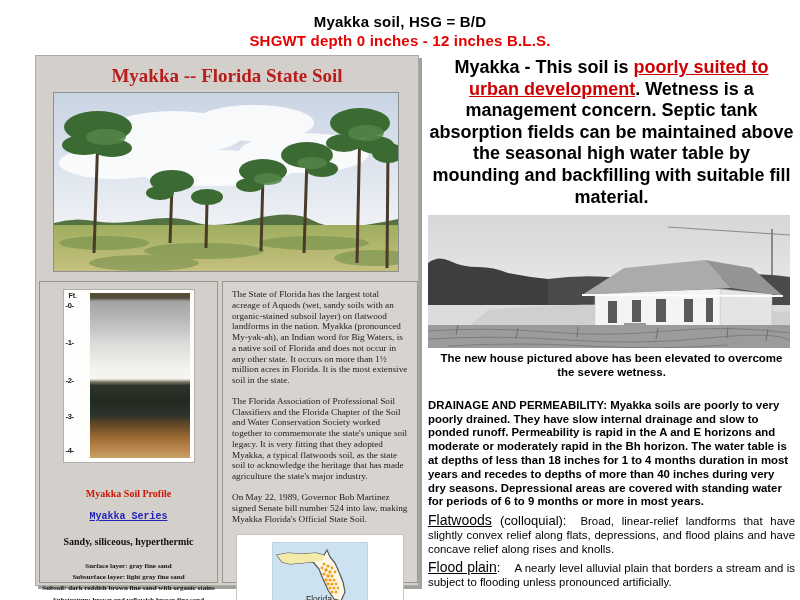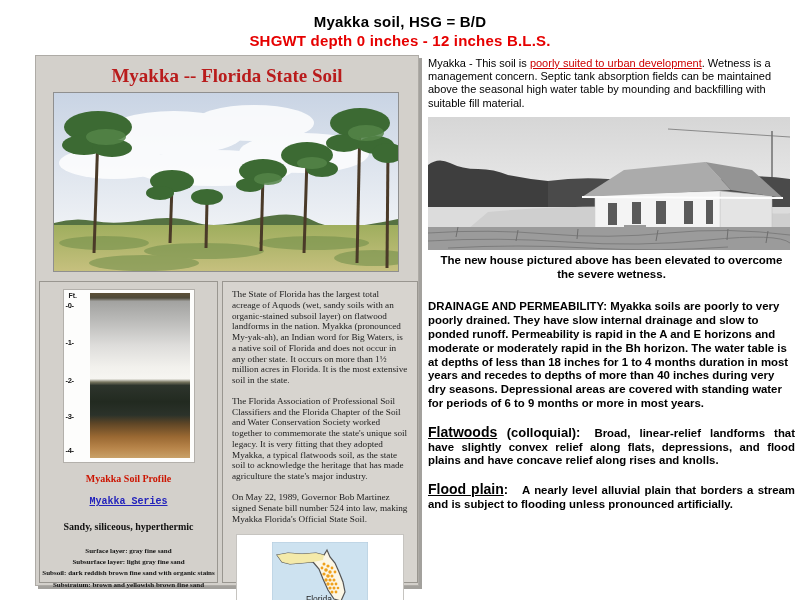--- a/index.html
+++ b/index.html
@@ -27,46 +27,46 @@
   .tick{position:absolute;left:2px;width:24px;font-size:7.5px;font-weight:bold;color:#111;letter-spacing:-.3px;}
   .tick0{top:11px}.tick1{top:48px}.tick2{top:86px}.tick3{top:122px}.tick4{top:156px}
   .soil-col{position:absolute;left:26px;top:3px;width:100px;height:165px;
     background:linear-gradient(to bottom,
       #5d5138 0%, #4f4a3a 3%,
       #a2a2a0 5%, #b9b9b7 16%, #dedddb 32%, #f2f1ed 45%, #f6f5f1 52%,
       #77755f 54%,
       #2d342c 56%, #222a20 66%, #2b322a 74%,
       #5d4526 79%, #996832 87%, #b8854a 94%, #c9a168 100%);}
   .profile-caption{color:#cc1502;font-family:"Liberation Serif",serif;font-weight:bold;
-                   font-size:10px;margin-top:10px;}
+                   font-size:10px;margin-top:25px;}
   .profile-link{color:#2323bb;text-decoration:underline;font-family:Liberation Mono, monospace;
                 font-weight:bold;font-size:10px;margin-top:12px;display:inline-block;text-align:right;}
   .taxonomy{font-family:"Liberation Serif",serif;font-weight:bold;font-size:10px;
             line-height:1.3;margin-top:12px;color:#111;}
   .layers{font-family:"Liberation Serif",serif;font-weight:bold;font-size:7px;
           line-height:1.6;margin-top:13px;color:#111;}
 
   .lp-right-box{position:absolute;left:186px;top:225px;width:194px;height:300px;
                 border:1px solid #999690;background:#d7d4cf;}
   .lp-text{padding:7px 8px 0 9px;font-family:Liberation Serif, serif;font-size:9.2px;
            line-height:1.17;color:#1c1c1c;}
   .lp-text p{margin:0 0 10px;}
   .map-card{width:166px;height:83px;background:#fff;margin:0 auto;border:1px solid #c6c4c0;
             display:flex;align-items:center;justify-content:center;}
 
   
   #right-col{position:absolute;left:428px;top:57px;width:367px;}
-  .intro{font-size:11px;font-weight:normal;line-height:1.2;color:#000;}
+  .intro{font-size:18px;font-weight:bold;line-height:1.2;color:#000;text-align:center;}
   .red-u{color:#cc0000;text-decoration:underline;}
   .house-photo{width:362px;height:133px;margin-top:7px;background:#dcdcdc;}
   .house-photo svg{display:block;}
   .house-caption{text-align:center;font-weight:bold;font-size:11.5px;line-height:1.2;
                  margin:4px 6px 0;}
   .drainage{margin-top:19px;font-size:11.4px;font-weight:bold;line-height:1.21;color:#000;}
-  .def-block{margin-top:13px;font-size:11.4px;font-weight:bold;line-height:1.2;
+  .def-block{margin-top:3px;font-size:11.4px;font-weight:normal;line-height:1.2;
              text-align:justify;color:#000;}
   .term{font-size:14px;text-decoration:underline;}
   .qual{font-size:13px;}
   .def-start{padding-left:14px;}
 </style>
 </head>
 <body>
 
 <div id="page">
 

